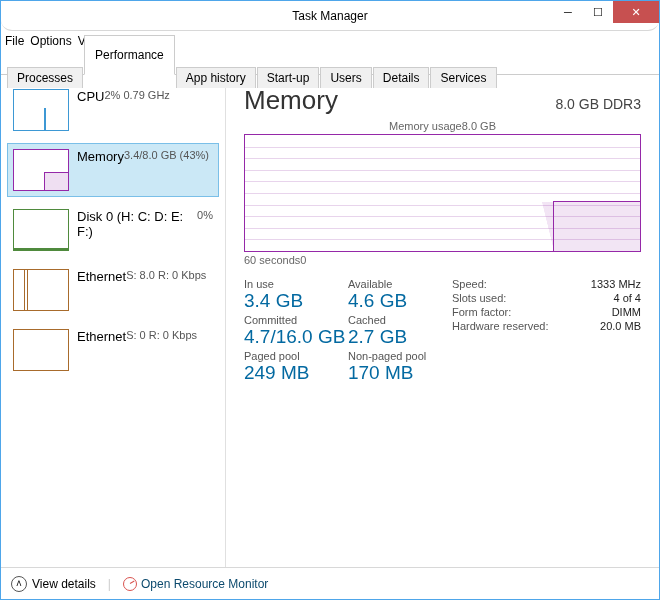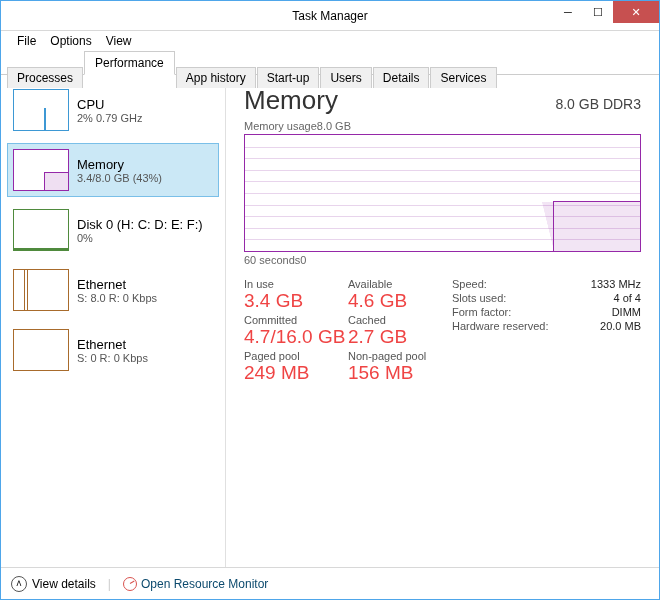--- a/index.html
+++ b/index.html
@@ -1,63 +1,63 @@
 <!DOCTYPE html>
 <html><head>
 <meta charset="utf-8">
 <style>
 * { margin: 0; padding: 0; box-sizing: border-box; font-family: "Segoe UI", sans-serif; }
 body { background: #fff; width: 660px; height: 600px; overflow: hidden; }
 .window { width: 660px; height: 600px; border: 1px solid #4ea6ea; display: flex; flex-direction: column; background: #fff; }
-.titlebar { height: 30px; background: #fff; display: flex; align-items: center; position: relative; border-bottom: 1px solid #d8d8d8; }
+.titlebar { height: 30px; background: #fff; display: flex; align-items: center; position: relative; border-bottom: 1px solid #d8d8d8; border-radius: 11px; }
 .titlebar-title { position: absolute; left: 50%; transform: translateX(-50%); font-size: 12px; color: #000; }
 .titlebar-btns { position: absolute; right: 0; top: 0; display: flex; }
 .tbtn { width: 30px; height: 22px; display: flex; align-items: center; justify-content: center; font-size: 11px; }
 .tbtn.min { background: #fff; color: #000; }
 .tbtn.max { background: #fff; color: #000; }
 .tbtn.close { background: #c75050; color: #fff; width: 46px; }
-.menubar { height: 20px; display: flex; align-items: center; padding: 0 16px; gap: 14px; font-size: 12px; color: #000; background: #fff; }
+.menubar { height: 20px; display: flex; align-items: center; padding: 0 4px; gap: 6px; font-size: 12px; color: #000; background: #fff; }
 .menubar span { cursor: default; }
 .tabs { display: flex; align-items: flex-end; padding: 0 6px; height: 24px; border-bottom: 1px solid #ccc; font-size: 12px; background: #fff; }
 .tab { padding: 3px 9px; border: 1px solid #ccc; border-bottom: none; margin-right: 1px; background: #f0f0f0; color: #000; position: relative; top: 14px; }
-.tab.active { background: #fff; border-bottom: 1px solid #fff; top: 1px; z-index: 2; padding: 4px 10px; }
+.tab.active { background: #fff; border-bottom: 1px solid #fff; top: 1px; z-index: 2; padding: 12px 10px; }
 .content { flex: 1; display: flex; overflow: hidden; }
 .sidebar { width: 225px; border-right: 1px solid #e0e0e0; padding: 8px 6px; display: flex; flex-direction: column; gap: 6px; }
 .side-item { display: flex; gap: 8px; padding: 5px; border: 1px solid transparent; }
 .side-item.active { background: #cbe8f6; border: 1px solid #7abfe8; }
 .thumb { width: 56px; height: 42px; border: 1px solid; flex-shrink: 0; position: relative; background: #fff; }
 .thumb.cpu { border-color: #3d98d4; }
 .thumb.mem { border-color: #9528a8; }
 .thumb.disk { border-color: #4f8a3d; }
 .thumb.eth { border-color: #a86b2c; }
-.side-text { display: flex; flex-direction: column; justify-content: center; }
+.side-text { display: flex; flex-direction: row; justify-content: center; }
 .side-title { font-size: 13px; color: #000; }
 .side-sub { font-size: 11px; color: #555; }
 .main { flex: 1; padding: 10px 18px 6px 18px; overflow: hidden; }
 .main-head { display: flex; justify-content: space-between; align-items: baseline; margin-bottom: 4px; }
 .main-title { font-size: 26px; font-weight: 300; color: #333; }
 .main-right { font-size: 14px; color: #444; }
 .graph-section { margin-bottom: 6px; }
-.graph-label { display: flex; justify-content: flex-start; font-size: 11px; color: #666; margin-bottom: 2px; }
+.graph-label { display: flex; justify-content: center; font-size: 11px; color: #666; margin-bottom: 2px; }
 .graph { border: 1px solid #9528a8; height: 118px; position: relative; background: linear-gradient(to bottom, transparent 0%, transparent 100%); }
 .graph-grid { position: absolute; inset: 0; }
 .gline-h { position: absolute; left: 0; right: 0; border-top: 1px solid #e8d4ec; }
 .graph-fill { position: absolute; right: 0; bottom: 0; width: 22%; height: 43%; background: rgba(149,40,168,0.12); border-top: 1px solid #9528a8; border-left: 1px solid #9528a8; }
 .graph-fill::before { content: ""; position: absolute; left: -12px; bottom: 0; width: 12px; height: 100%; background: linear-gradient(to top right, transparent 49%, rgba(149,40,168,0.12) 51%); }
 .graph-bottom-label { display: flex; font-size: 11px; color: #666; margin-top: 2px; }
 .comp-bar { border: 1px solid #9528a8; height: 42px; display: flex; }
 .comp-seg { border-right: 1px solid #9528a8; }
 .comp-seg.filled { background: rgba(149,40,168,0.10); }
 .stats { display: flex; margin-top: 12px; font-size: 12px; }
 .stats-left { flex: 1.1; }
 .stats-right { flex: 1; }
 .stat-row { display: flex; margin-bottom: 2px; justify-content: flex-end; }
 .stat-block { flex: 1; }
 .stat-label { font-size: 11px; color: #555; }
-.stat-value { font-size: 19px; color: #ef4444; font-weight: 400; }
+.stat-value { font-size: 19px; color: #0369a1; font-weight: 400; }
 .kv { display: flex; font-size: 11px; color: #555; margin-bottom: 2px; }
 .kv .k { flex: 1; }
 .kv .v { color: #222; }
 .footer { height: 32px; border-top: 1px solid #d8d8d8; display: flex; align-items: center; padding: 0 10px; gap: 12px; font-size: 12px; }
 .fewer { display: flex; align-items: center; gap: 5px; color: #000; cursor: default; }
 .circle-icon { width: 16px; height: 16px; border: 1px solid #555; border-radius: 50%; display: flex; align-items: center; justify-content: center; font-size: 10px; }
 .link { color: #0c4a6e; cursor: pointer; display: flex; align-items: center; gap: 4px; }
 .perf-icon { width: 14px; height: 14px; border: 1px solid #d9534f; border-radius: 50%; position: relative; }
 .perf-icon::after { content: ""; position: absolute; width: 5px; height: 1px; background: #d9534f; left: 6px; top: 5px; transform-origin: left; transform: rotate(-30deg); }
 
@@ -190,21 +190,21 @@
               <div class="stat-value">2.7 GB</div>
             </div>
           </div>
           <div class="stat-row">
             <div class="stat-block">
               <div class="stat-label">Paged pool</div>
               <div class="stat-value">249 MB</div>
             </div>
             <div class="stat-block">
               <div class="stat-label">Non-paged pool</div>
-              <div class="stat-value">156 MB</div>
+              <div class="stat-value">170 MB</div>
             </div>
           </div>
         </div>
         <div class="stats-right">
           <div class="kv">
               <span class="k">Speed:</span>
               <span class="v">1333 MHz</span>
             </div>
           <div class="kv">
               <span class="k">Slots used:</span>

